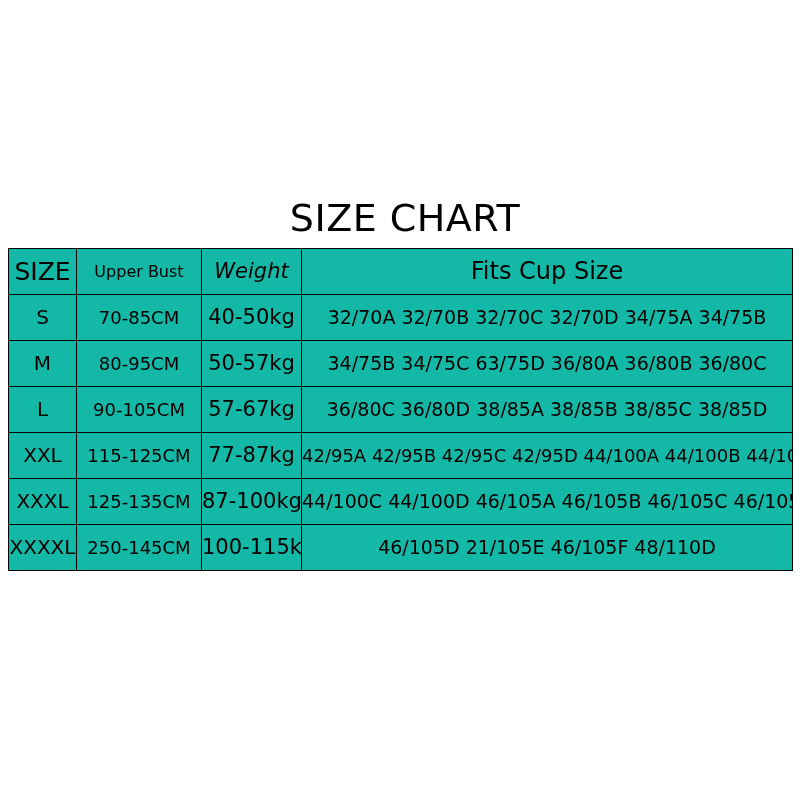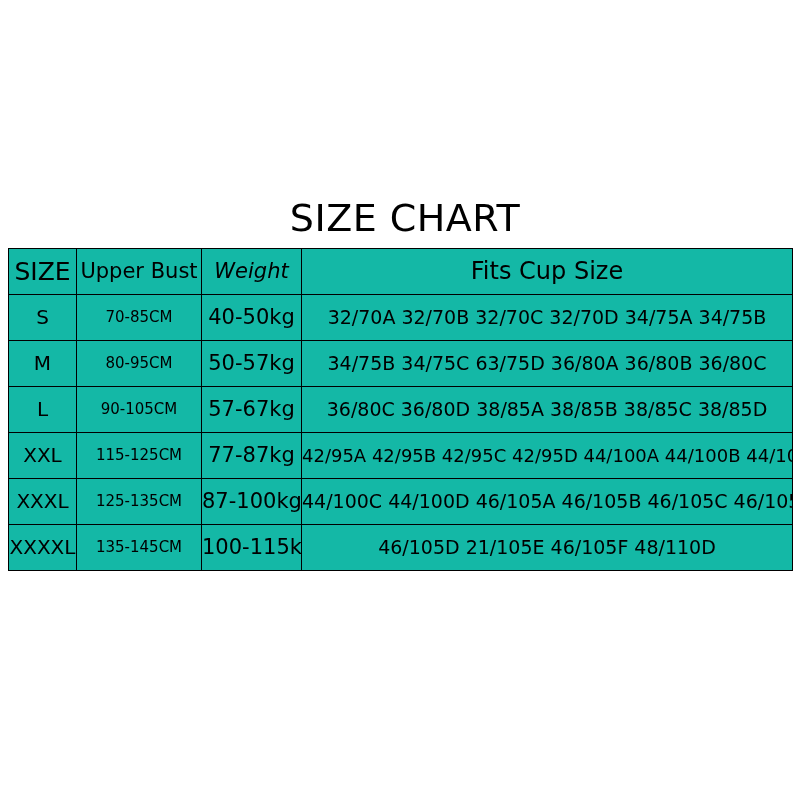--- a/index.html
+++ b/index.html
@@ -54,27 +54,27 @@
     white-space: nowrap;
     overflow: hidden;
   }
   col.c-size { width: 68px; }
   col.c-bust { width: 125px; }
   col.c-weight { width: 100px; }
   col.c-cup { width: 491px; }
 
   
   th.h-size { font-size: 25px; }
-  th.h-bust { font-size: 21px; }
+  th.h-bust { font-size: 16px; }
   th.h-weight { font-size: 21px; font-style: italic; }
   th.h-cup { font-size: 24px; }
 
   
   td.d-size { font-size: 20px; }
-  td.d-bust { font-size: 15px; }
+  td.d-bust { font-size: 18px; }
   td.d-weight { font-size: 21px; }
   td.d-cup { font-size: 19px; }
   td.d-cup.small { font-size: 18px; }
 </style>
 </head>
 <body>
 
 <div class="page">
   <div class="chart-wrap">
 
@@ -121,21 +121,21 @@
           <td class="d-cup small">42/95A 42/95B 42/95C 42/95D 44/100A 44/100B 44/100C</td>
         </tr>
         <tr>
           <td class="d-size">XXXL</td>
           <td class="d-bust">125-135CM</td>
           <td class="d-weight">87-100kg</td>
           <td class="d-cup">44/100C 44/100D 46/105A 46/105B 46/105C 46/105D</td>
         </tr>
         <tr>
           <td class="d-size">XXXXL</td>
-          <td class="d-bust">135-145CM</td>
+          <td class="d-bust">250-145CM</td>
           <td class="d-weight">100-115kg</td>
           <td class="d-cup">46/105D 21/105E 46/105F 48/110D</td>
         </tr>
       </tbody>
     </table>
 
   </div>
 </div>
 
 </body></html>

